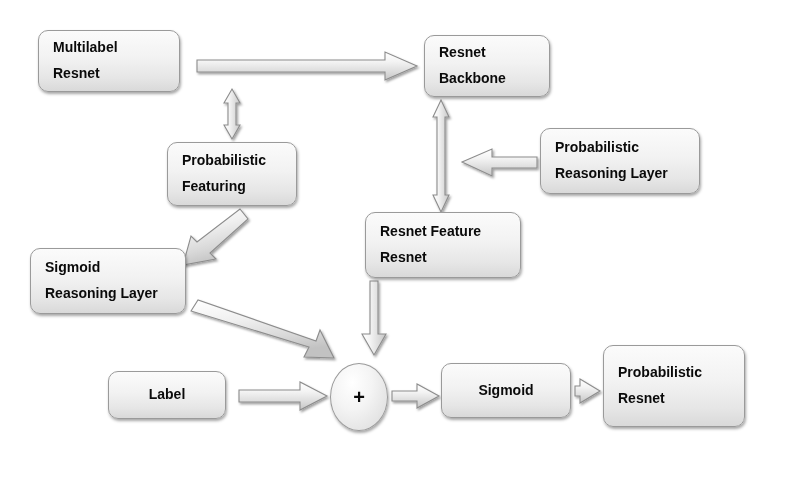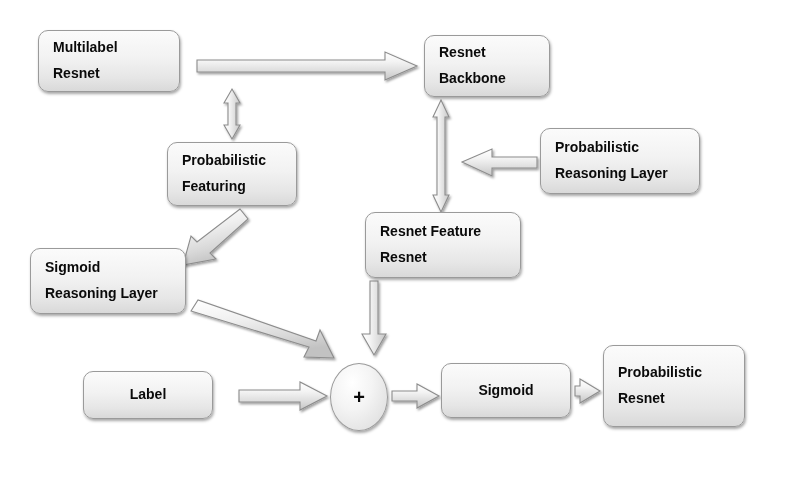--- a/index.html
+++ b/index.html
@@ -156,21 +156,21 @@
   <div class="node" style="left:348px; top:212px; width:156px; height:66px;margin-left:17px;">
     <span class="line">Resnet Feature</span>
     <span class="line">Resnet</span>
   </div>
 
   <div class="node" style="left:30px; top:248px; width:156px; height:66px;">
     <span class="line">Sigmoid</span>
     <span class="line">Reasoning Layer</span>
   </div>
 
-  <div class="node center-text" style="left:83px; top:371px; width:130px; height:48px;">
+  <div class="node center-text" style="left:108px; top:371px; width:118px; height:48px;">
     <span class="line">Label</span>
   </div>
 
   <div class="node center-text" style="left:441px; top:363px; width:130px; height:55px;">
     <span class="line">Sigmoid</span>
   </div>
 
   <div class="node" style="left:603px; top:345px; width:142px; height:82px;">
     <span class="line">Probabilistic</span>
     <span class="line">Resnet</span>

